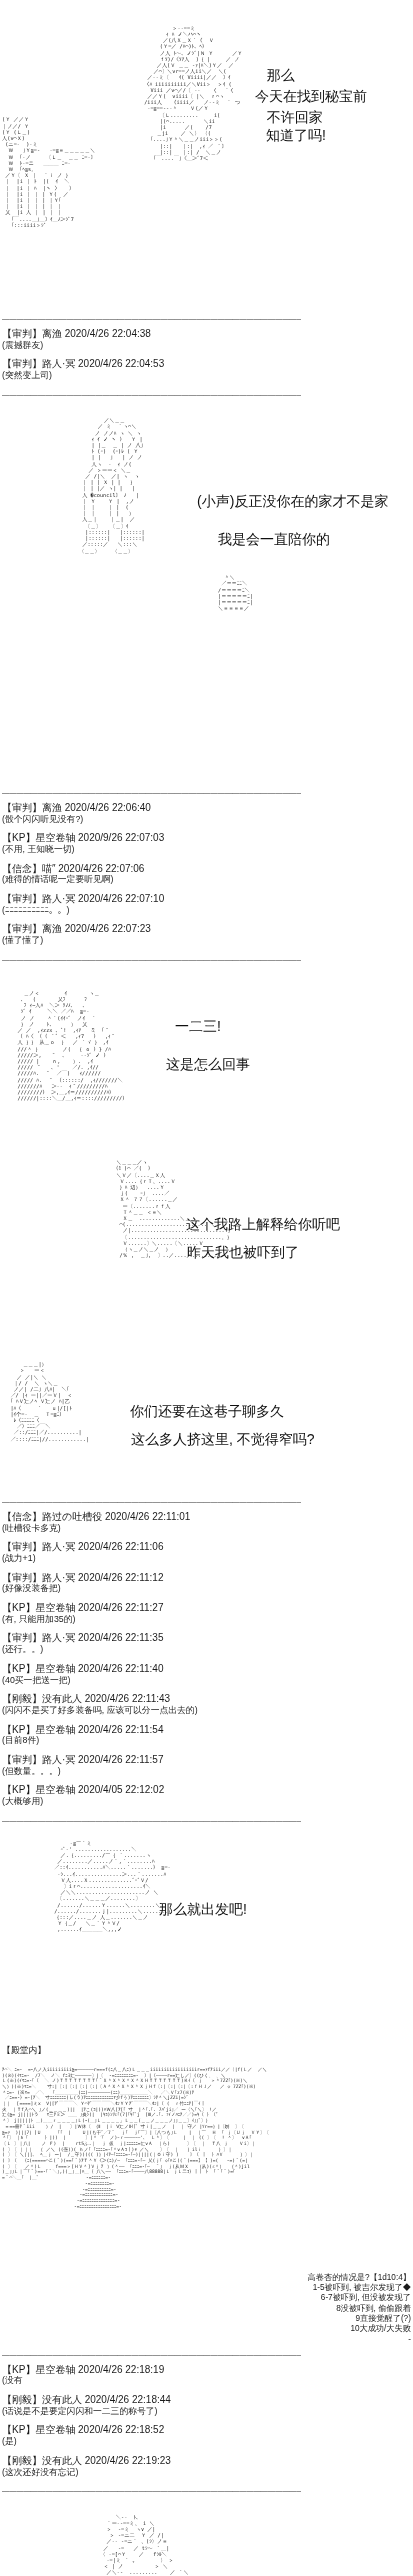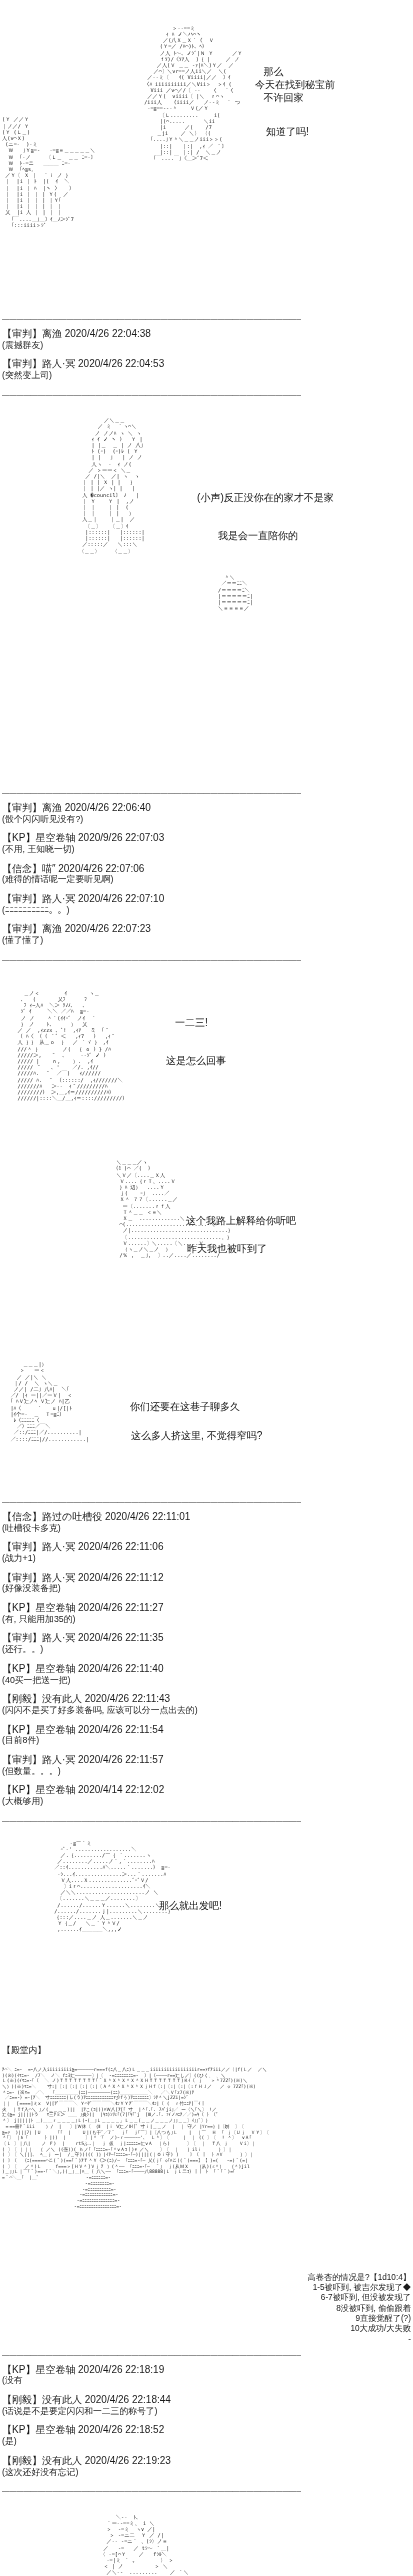--- a/index.html
+++ b/index.html
@@ -7,21 +7,21 @@
   #thread{position:relative;width:413px;box-sizing:border-box;padding:13.4px 2.1px 4.1px 2.1px;overflow:hidden;}
   .divider{width:299px;overflow:hidden;white-space:nowrap;font-size:7.2px;line-height:9.3px;color:#222;margin:2.1px 0 5.2px 0;}
   .posts{margin:1px 0 0 0;}
   .post{margin:0 0 8.8px 0;}
   .post-header{font-size:10px;line-height:10.8px;white-space:nowrap;}
   .post-badge{letter-spacing:0;}
   .post-time{padding-left:2.6px;}
   .post-body{font-size:8.8px;line-height:10.8px;white-space:pre;}
   .scene{position:relative;width:413px;overflow:hidden;}
   .aa{position:absolute;margin:0;font-family:"DejaVu Sans Mono",monospace;color:#222;white-space:pre;}
-  .dlg{position:absolute;font-size:10px;line-height:13px;white-space:pre;color:#101010;}
+  .dlg{position:absolute;font-size:14px;line-height:21px;white-space:pre;color:#101010;}
   .dice{font-size:8.2px;line-height:10.3px;white-space:pre;margin:3.1px 0 5.2px 0;text-align:right;}
   .scene-title{font-size:8.8px;margin:10.3px 0 7.2px 0;}
 </style>
 </head>
 <body>
 
 <main id="thread">
     <div class="scene" style="height: 299px;">
       <pre class="aa" style="left: 139px; top: 11.3px; font-size: 5.2px; line-height: 6.2px;">          ＞--==ミ
         ｨ ﾊ ノ＼ハ⌒ヽ
@@ -181,21 +181,21 @@
  |ﾊ〈     ｀   ｕ|/[|ﾄ
  |ｲ个=-  ＿  Ｔ=≦ﾆ）
   ﾚ〈ﾆﾆﾆﾆﾆ〈
    ／）ﾆﾆﾆ／￣＼
   ／::/ﾆﾆﾆ|／/..........|
  ／::::/ﾆﾆﾆ|//............|</pre>
       <div class="dlg" style="left: 173px; top: 47px;">一二三!</div>
       <div class="dlg" style="left: 164px; top: 85px;">这是怎么回事</div>
       <div class="dlg" style="left: 184px; top: 245px;">这个我路上解释给你听吧</div>
       <div class="dlg" style="left: 185px; top: 273px;">昨天我也被吓到了</div>
-      <div class="dlg" style="left: 128px; top: 432px; font-family: Liberation Mono, monospace;">你们还要在这巷子聊多久</div>
+      <div class="dlg" style="left: 128px; top: 432px;">你们还要在这巷子聊多久</div>
       <div class="dlg" style="left: 129px; top: 460px;">这么多人挤这里, 不觉得窄吗?</div>
     </div>
     <div class="divider">————————————————————————————————————————————</div>
     <div class="posts">
       <div class="post">
         <div class="post-header"><span class="post-badge">【信念】</span><span class="post-author">路过の吐槽役</span><span class="post-time">2020/4/26 22:11:01</span></div>
         <div class="post-body">(吐槽役卡多克)</div>
       </div>
       <div class="post">
         <div class="post-header"><span class="post-badge">【审判】</span><span class="post-author">路人·冥</span><span class="post-time">2020/4/26 22:11:06</span></div>
@@ -223,21 +223,21 @@
       </div>
       <div class="post">
         <div class="post-header"><span class="post-badge">【KP】</span><span class="post-author">星空卷轴</span><span class="post-time">2020/4/26 22:11:54</span></div>
         <div class="post-body">(目前8件)</div>
       </div>
       <div class="post">
         <div class="post-header"><span class="post-badge">【审判】</span><span class="post-author">路人·冥</span><span class="post-time">2020/4/26 22:11:57</span></div>
         <div class="post-body">(但数量。。。)</div>
       </div>
       <div class="post">
-        <div class="post-header"><span class="post-badge">【KP】</span><span class="post-author">星空卷轴</span><span class="post-time">2020/4/14 22:12:02</span></div>
+        <div class="post-header"><span class="post-badge">【KP】</span><span class="post-author">星空卷轴</span><span class="post-time">2020/4/05 22:12:02</span></div>
         <div class="post-body">(大概够用)</div>
       </div>
     </div>
     <div class="divider">————————————————————————————————————————————</div>
     <div class="scene" style="height: 204px;">
       <pre class="aa" style="left: 49px; top: 9.3px; font-size: 5.2px; line-height: 6.2px;">      -≦￣｀ミ
    ｰﾞ-' ..................＼
    ／.｛........./￣｛ ｀.......ヽ
   ／........／.....ノ｀,｀........ﾊ
  ／::ｲ...........ﾊ＼.....｀.......｝ ≧=-

